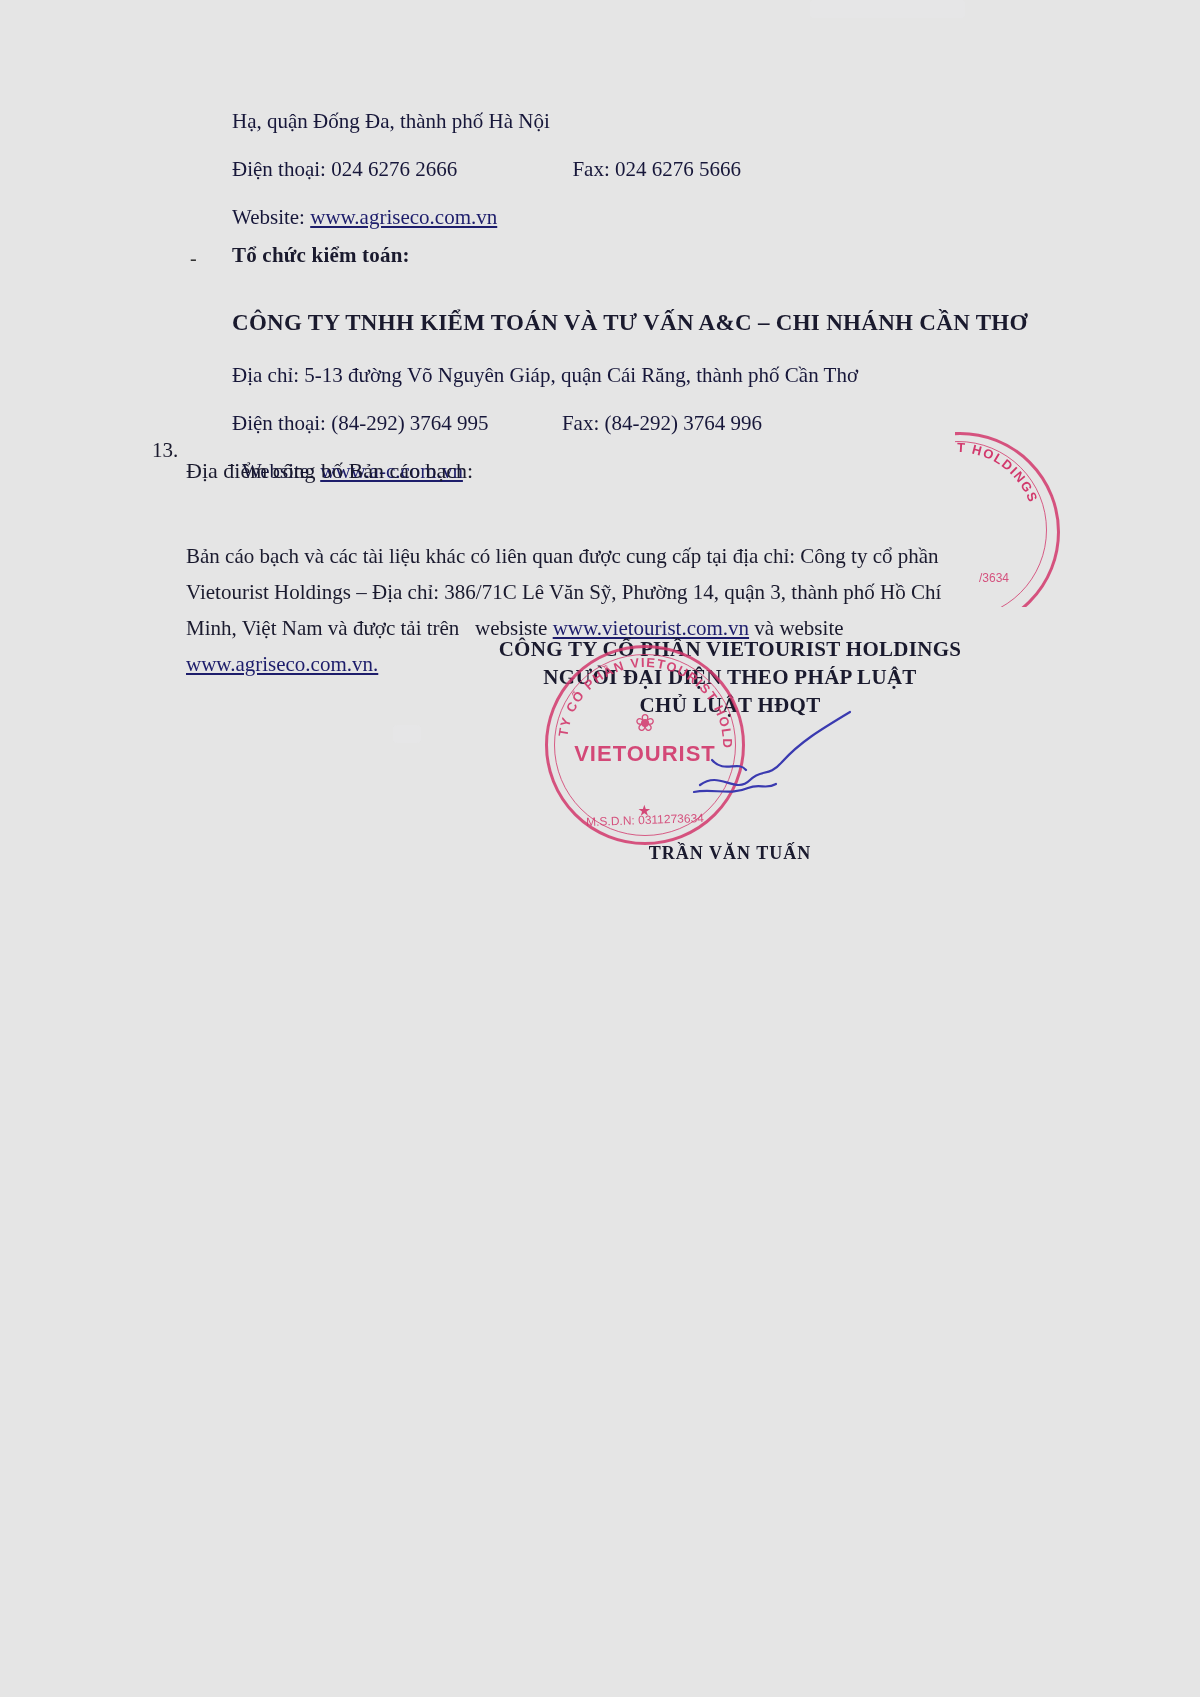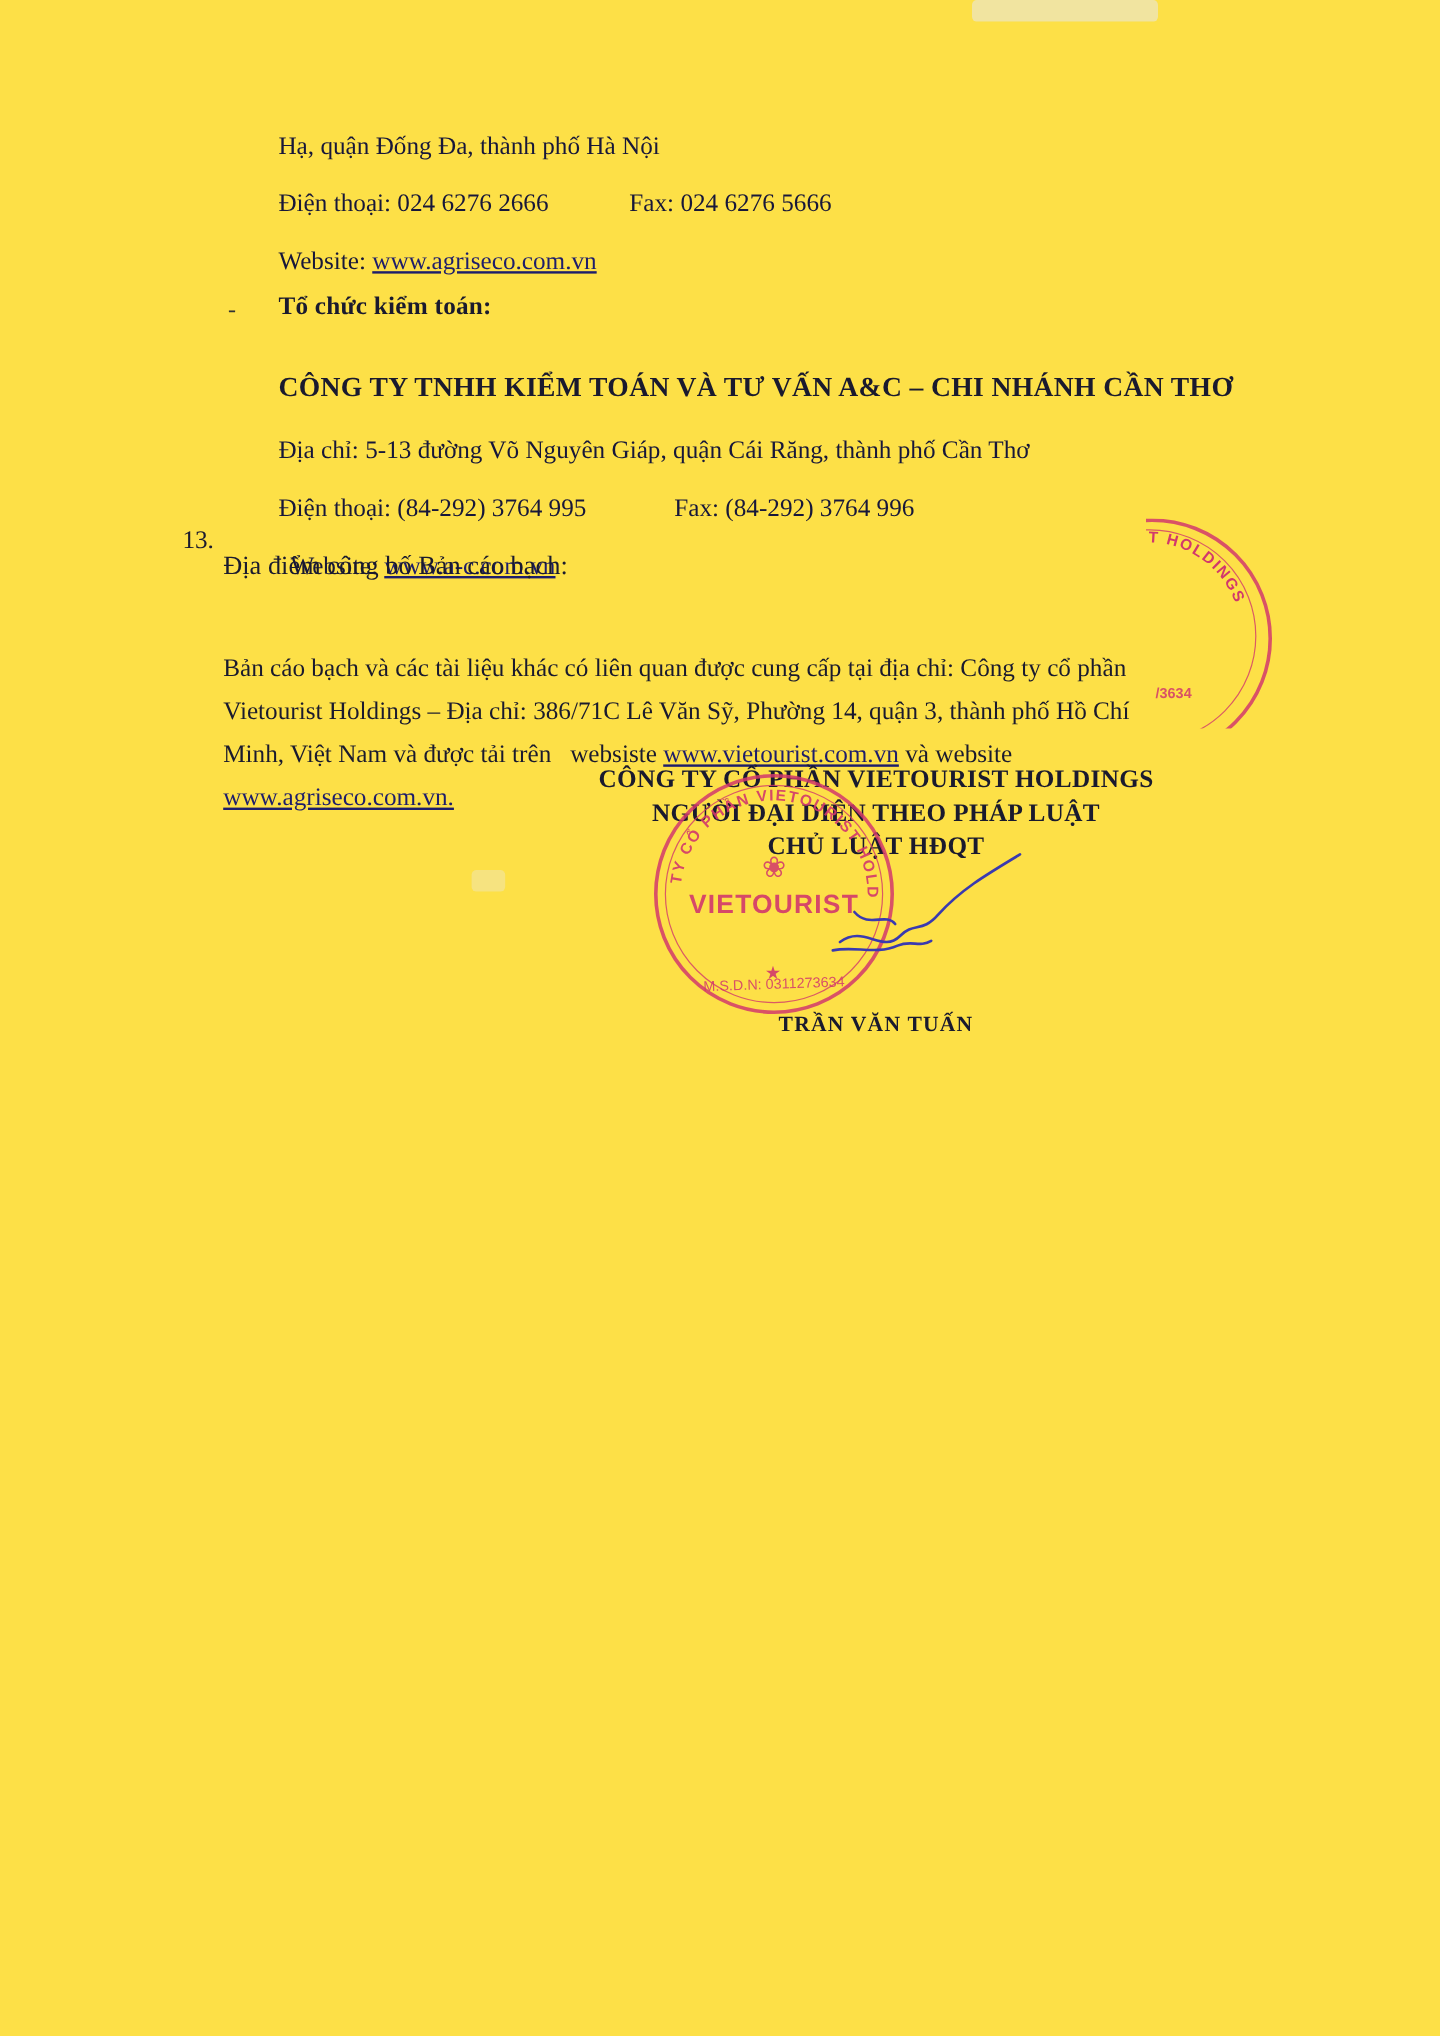--- a/index.html
+++ b/index.html
@@ -11,21 +11,21 @@
     height: 1697px;
     background: #ffffff;
     font-family: "Liberation Serif", serif;
     color: #1a1a2e;
     position: relative;
     overflow: hidden;
   }
   .page {
     position: absolute;
     inset: 0;
-    background: #fde047;
+    background: #e5e5e5;
   }
   
   .scan-smudge {
     position: absolute;
     background: #e8e8ea;
     opacity: .55;
     border-radius: 4px;
   }
   .content {
     position: absolute;
@@ -44,21 +44,21 @@
     position: absolute;
     left: 232px;
     width: 820px;
   }
   .row {
     margin-bottom: 22px;
     white-space: nowrap;
   }
   .fax {
     display: inline-block;
-    margin-left: 62px;
+    margin-left: 110px;
   }
   .link {
     color: #1d1d6b;
     text-decoration: underline;
   }
 
   .dash {
     position: absolute;
     left: 190px;
     font-size: 20px;
@@ -338,21 +338,21 @@
 
   <div class="stamp stamp-second">
     <div class="ring"></div>
     <div class="ring2"></div>
     <svg viewBox="0 0 194 194" style="position:absolute;left:-95px;top:0;width:194px;height:194px;">
       <defs>
         <path id="arcTop2" d="M 20,97 A 77,77 0 1 1 174,97"></path>
       </defs>
       <text><textPath href="#arcTop2" startOffset="62%" text-anchor="middle">URIST HOLDINGS</textPath></text>
     </svg>
-    <div class="frag" style="left:8px;bottom:22px;font-weight:bold;">/3634</div>
+    <div class="frag" style="left:24px;bottom:22px;">/3634</div>
   </div>
 
   <div class="signature-ink">
     <svg viewBox="0 0 190 120">
       <path d="M10,85 C30,70 45,95 60,80 C72,68 78,78 92,62 C110,42 130,30 160,12"></path>
       <path d="M4,92 C22,88 40,96 58,88 C70,83 76,90 86,84"></path>
       <path d="M22,60 C34,74 48,60 56,70"></path>
     </svg>
   </div>
 

